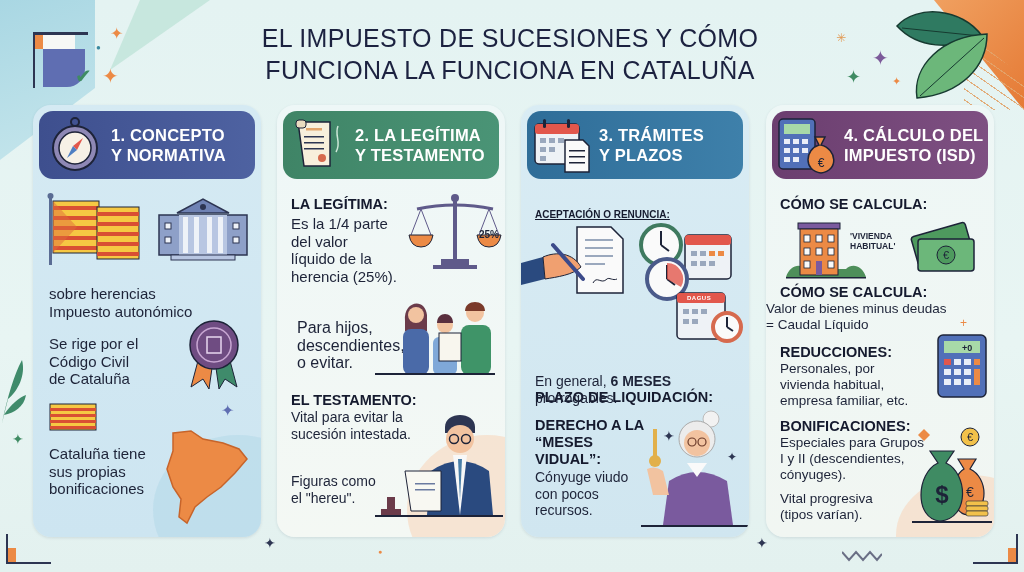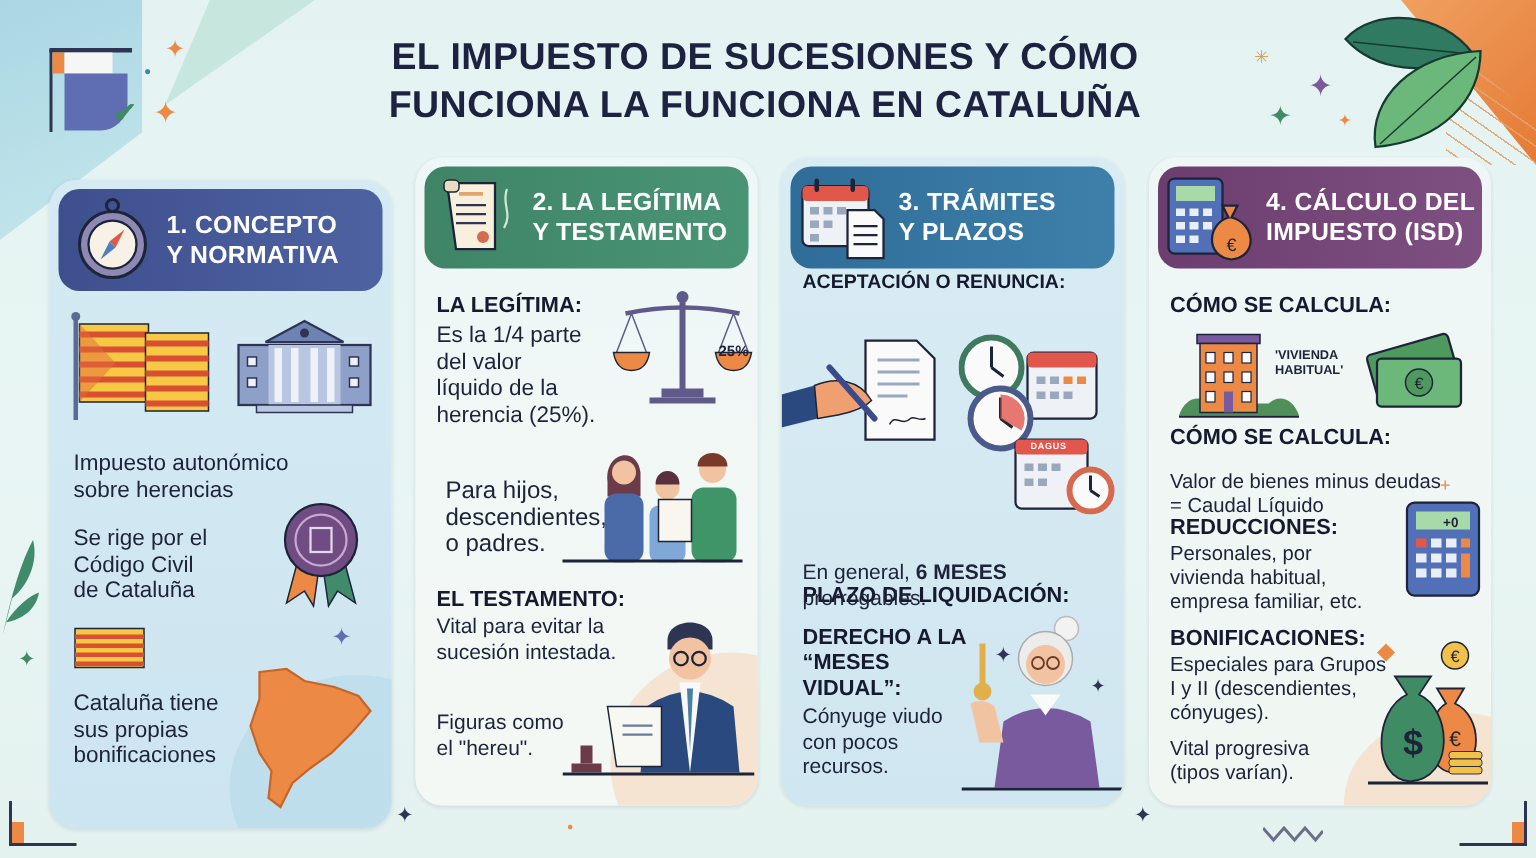--- a/index.html
+++ b/index.html
@@ -33,34 +33,34 @@
   }
   .frame-tl {
     position: absolute; left: 33px; top: 33px; width: 55px; height: 55px;
     border-left: 2px solid #2d3552; border-top: 2px solid #2d3552;
   }
   .frame-tl .block-o { position:absolute; left:0; top:0; width:8px; height:14px; background:#ec8a45; }
   .frame-tl .block-w { position:absolute; left:8px; top:0; width:32px; height:14px; background:#f6f7f5; }
   .frame-tl .block-b { position:absolute; left:8px; top:14px; width:42px; height:38px; background:#5f6eb2; border-radius: 0 0 18px 0; }
   .title {
     position: absolute; left: 210px; top: 22px; width: 600px;
-    text-align: center; font-weight: 700; font-size: 25px; line-height: 32px;
+    text-align: center; font-weight: 400; font-size: 25px; line-height: 32px;
     letter-spacing: 0.3px; color: #1c2240;
     font-family: "Liberation Sans", sans-serif;
   }
   .spark { position: absolute; font-size: 16px; line-height: 1; }
   .leaf-svg { position: absolute; right: 22px; top: 6px; }
   .panel {
     position: absolute; top: 105px; width: 228px; height: 432px;
     border-radius: 18px;
     background: linear-gradient(180deg, #d9eef4 0%, #cfe7f0 100%);
     overflow: hidden;
     box-shadow: 0 1px 3px rgba(40,60,80,.12);
   }
-  .panel.p1 { left: 33px; background: linear-gradient(180deg,#d5eaf3 0%,#cde5f1 100%); margin-top: 15px; }
+  .panel.p1 { left: 33px; background: linear-gradient(180deg,#d5eaf3 0%,#cde5f1 100%); }
   .panel.p2 { left: 277px; background: linear-gradient(180deg,#eef7f7 0%,#f4f8f4 100%); }
   .panel.p3 { left: 521px; background: linear-gradient(180deg,#d9ecf4 0%,#d0e6f0 100%); }
   .panel.p4 { left: 766px; background: linear-gradient(180deg,#eef7f6 0%,#f1f6f2 100%); }
   .panel .header {
     position: absolute; left: 6px; top: 6px; right: 6px; height: 68px;
     border-radius: 14px; color: #fff; display: flex; align-items: center;
   }
   .p1 .header { background: linear-gradient(90deg,#3e4f8e,#4e62a1); }
   .p2 .header { background: linear-gradient(90deg,#3f8466,#4a9476); }
   .p3 .header { background: linear-gradient(90deg,#2f6d98,#3e80aa); }
@@ -170,22 +170,22 @@
     <rect x="50" y="22" width="5" height="36" fill="#eef2f8"></rect>
     <rect x="61" y="22" width="5" height="36" fill="#eef2f8"></rect>
     <rect x="8" y="28" width="6" height="6" fill="#eef2f8" stroke="#2d3552" stroke-width="1"></rect>
     <rect x="8" y="42" width="6" height="6" fill="#eef2f8" stroke="#2d3552" stroke-width="1"></rect>
     <rect x="76" y="28" width="6" height="6" fill="#eef2f8" stroke="#2d3552" stroke-width="1"></rect>
     <rect x="76" y="42" width="6" height="6" fill="#eef2f8" stroke="#2d3552" stroke-width="1"></rect>
     <rect x="14" y="60" width="64" height="5" fill="#b8c6e2" stroke="#2d3552" stroke-width="1"></rect>
   </svg>
 
   <div class="ptext" style="left:16px;top:180px;font-size:15px;">
+    <div>sobre herencias</div>
     <div>Impuesto autonómico</div>
-    <div>sobre herencias</div>
   </div>
 
   <svg class="illus" style="left:150px;top:212px;" width="62" height="74" viewBox="0 0 62 74">
     <path d="M16 40 L 8 70 L 20 62 L 26 72 L 30 44 Z" fill="#ec8a45" stroke="#1d2338" stroke-width="1"></path>
     <path d="M46 40 L 54 70 L 42 62 L 36 72 L 32 44 Z" fill="#3f8b6b" stroke="#1d2338" stroke-width="1"></path>
     <circle cx="31" cy="28" r="24" fill="#6f4c82" stroke="#1d2338" stroke-width="1.5"></circle>
     <circle cx="31" cy="28" r="17" fill="none" stroke="#c8a7d3" stroke-width="1.5"></circle>
     <rect x="24" y="20" width="14" height="16" fill="none" stroke="#e7d6ef" stroke-width="1.5"></rect>
   </svg>
 
@@ -254,21 +254,21 @@
     <path d="M2 42 L 26 42 Q 24 54 14 54 Q 4 54 2 42 Z" fill="#ec8a45" stroke="#1d2338" stroke-width="1"></path>
     <path d="M70 42 L 94 42 Q 92 54 82 54 Q 72 54 70 42 Z" fill="#ec8a45" stroke="#1d2338" stroke-width="1"></path>
     <rect x="34" y="66" width="28" height="6" fill="#5f5a8a"></rect>
     <rect x="26" y="72" width="44" height="4" fill="#5f5a8a"></rect>
   </svg>
   <div style="position:absolute;left:202px;top:124px;font-size:10px;font-weight:700;color:#1d2338;">25%</div>
 
   <div class="ptext" style="left:20px;top:214px;font-size:16px;">
     <div>Para hijos,</div>
     <div>descendientes,</div>
-    <div>o padres.</div>
+    <div>o evitar.</div>
   </div>
 
   <svg class="illus" style="left:122px;top:186px;" width="100" height="84" viewBox="0 0 100 84">
     <path d="M6 30 C 4 10, 26 6, 28 24 L 28 40 L 6 40 Z" fill="#6b3b4a"></path>
     <circle cx="17" cy="24" r="8" fill="#f2c3a0"></circle>
     <rect x="4" y="38" width="26" height="46" rx="8" fill="#4a6aa8"></rect>
     <circle cx="46" cy="34" r="8" fill="#f2c3a0"></circle>
     <path d="M38 32 C 38 20, 54 20, 54 32" fill="#5a2f3e"></path>
     <rect x="34" y="46" width="24" height="38" rx="6" fill="#7fa8d8"></rect>
     <circle cx="76" cy="22" r="9" fill="#f2c3a0"></circle>
@@ -330,21 +330,21 @@
             <rect x="38" y="46" width="16" height="1.5"></rect>
           </g>
       </svg>
     </div>
     <div class="h-text">
       <div>3. TRÁMITES</div>
       <div>Y PLAZOS</div>
     </div>
   </div>
 
-  <div class="lbl" style="position:absolute;left:14px;top:74px;font-size:13px;">ACEPTACIÓN O RENUNCIA:</div>
+  <div class="lbl" style="position:absolute;left:14px;top:101px;font-size:10px;text-decoration:underline;">ACEPTACIÓN O RENUNCIA:</div>
 
   <svg class="illus" style="left:0px;top:118px;" width="110" height="80" viewBox="0 0 110 80">
     <path d="M56 4 L 90 4 L 102 16 L 102 70 L 56 70 Z" fill="#fafafa" stroke="#1d2338" stroke-width="1.5"></path>
     <g fill="#9aa8bd">
         <rect x="64" y="16" width="28" height="2"></rect>
         <rect x="64" y="24" width="28" height="2"></rect>
         <rect x="64" y="32" width="28" height="2"></rect>
         <rect x="64" y="40" width="20" height="2"></rect>
       </g>
     <path d="M72 60 C 76 52, 80 62, 86 56 C 88 54, 92 58, 96 56" stroke="#1d2338" stroke-width="1" fill="none"></path>
@@ -472,21 +472,21 @@
   <svg class="illus" style="left:144px;top:110px;" width="66" height="60" viewBox="0 0 66 60">
     <g>
       <rect x="4" y="14" width="56" height="30" rx="3" fill="#4e9a5e" stroke="#1d2338" stroke-width="1.5" transform="rotate(-16 32 30)"></rect>
       <rect x="8" y="24" width="56" height="32" rx="3" fill="#6cb77a" stroke="#1d2338" stroke-width="1.5"></rect>
       <circle cx="36" cy="40" r="9" fill="#4e9a5e" stroke="#1d2338" stroke-width="1"></circle>
       <text x="36" y="44" font-size="11" font-family="Liberation Sans, sans-serif" text-anchor="middle" fill="#1d2338">€</text>
     </g>
   </svg>
 
   <div class="lbl" style="position:absolute;left:14px;top:178px;">CÓMO SE CALCULA:</div>
-  <div class="ptext" style="left:14px;top:196px;font-size:13.5px;line-height:16px;margin-top:12px;">
+  <div class="ptext" style="left:0;top:196px;font-size:13.5px;line-height:16px;">
     <div>Valor de bienes minus deudas</div>
     <div>= Caudal Líquido</div>
   </div>
 
   <div class="lbl" style="position:absolute;left:14px;top:238px;">REDUCCIONES:</div>
   <div class="ptext" style="left:14px;top:256px;font-size:13.5px;line-height:16px;">
     <div>Personales, por</div>
     <div>vivienda habitual,</div>
     <div>empresa familiar, etc.</div>
   </div>

